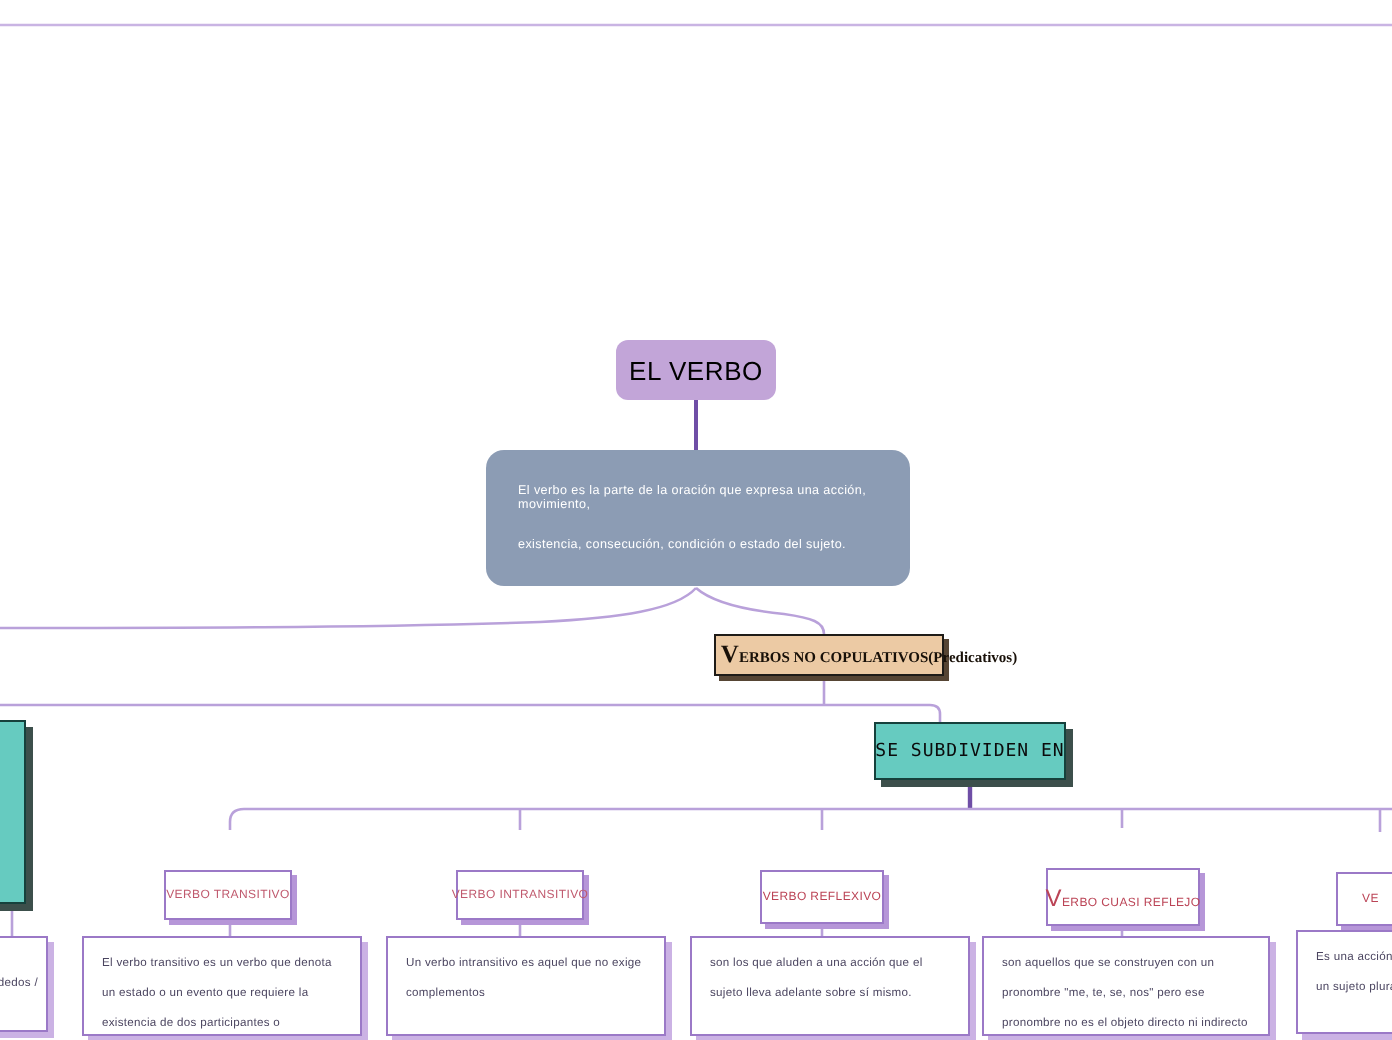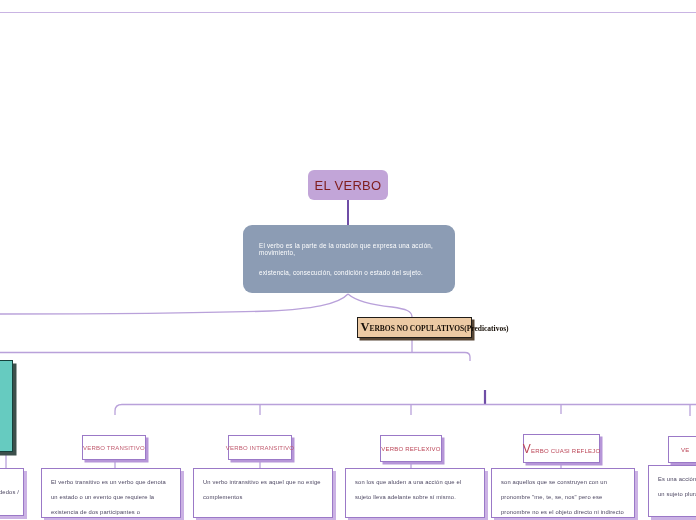--- a/index.html
+++ b/index.html
@@ -17,21 +17,21 @@
     width: 696px; height: 520px;
     pointer-events: none;
   }
   .node { position: absolute; box-sizing: border-box; }
 
   .root-node {
     left: 308px; top: 170px; width: 80px; height: 30px;
     background: #c2a5d8;
     border-radius: 6px;
     display: flex; align-items: center; justify-content: center;
-    color: #7f1d1d; font-size: 13px; letter-spacing: 0.3px;
+    color: #000000; font-size: 13px; letter-spacing: 0.3px;
   }
   .definition-node {
     left: 243px; top: 225px; width: 212px; height: 68px;
     background: #8c9cb4;
     border-radius: 9px;
     display: flex; flex-direction: column; justify-content: center;
     gap: 13px;
     padding: 0 16px;
     color: #ffffff; font-size: 6.3px; letter-spacing: 0.2px;
   }
@@ -129,20 +129,23 @@
     <div>El verbo es la parte de la oración que expresa una acción, movimiento,</div>
     <div>existencia, consecución, condición o estado del sujeto.</div>
   </div>
 
   <div class="node tan-node">
     <span class="bigv">VERBOS NO COPULATIVOS(Predicativos)</span>
   </div>
 
   <div class="node teal-node left-teal-node"></div>
 
+  <div class="node teal-node subdivide-node">
+    <span>SE SUBDIVIDEN EN</span>
+  </div>
 
   <div class="node cat-node cat-1">
     <span>VERBO TRANSITIVO</span>
   </div>
   <div class="node cat-node cat-2">
     <span>VERBO INTRANSITIVO</span>
   </div>
   <div class="node cat-node cat-3">
     <span>VERBO REFLEXIVO</span>
   </div>

